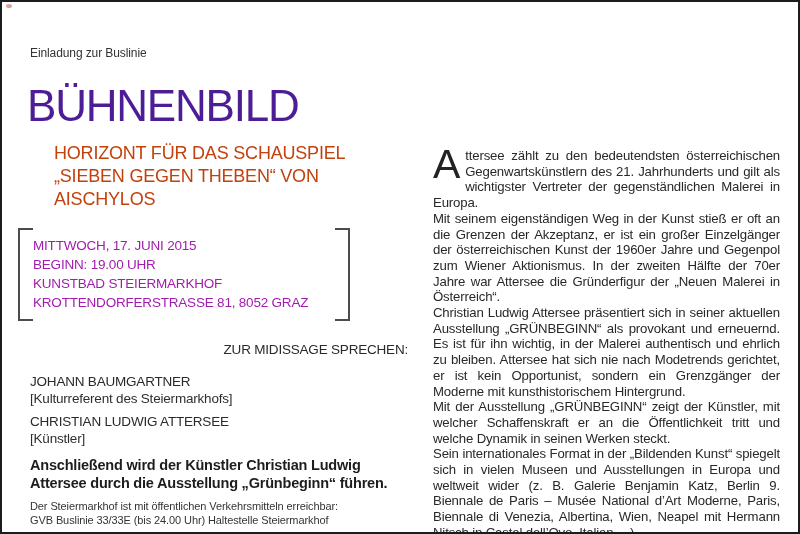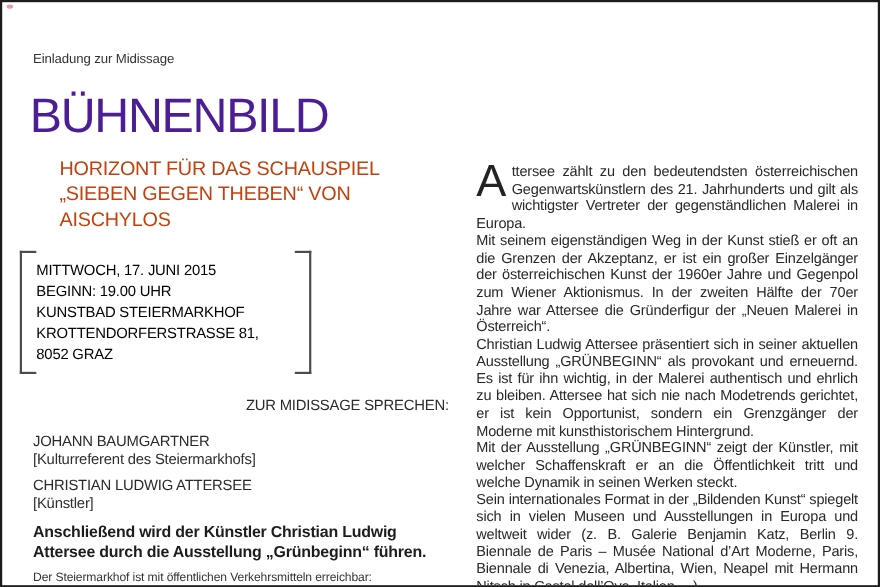--- a/index.html
+++ b/index.html
@@ -26,23 +26,23 @@
   .title{
     margin:24px 0 0 -3px;
     font-size:44px;line-height:44px;font-weight:normal;
     letter-spacing:-1.2px;color:#4c1d95;white-space:nowrap;
   }
   .subtitle{margin-top:14px;font-size:18px;line-height:23px;letter-spacing:-0.2px;color:#c2410c;margin-left:24px;}
   .event-box{
     position:relative;
     box-sizing:border-box;
     margin:17px 0 0 -12px;
-    width:265px;
+    width:332px;
     padding:8px 20px 9px 15px;
-    font-size:13.5px;line-height:19px;letter-spacing:-0.2px;color:#000000;
+    font-size:13.5px;line-height:19px;letter-spacing:-0.2px;color:#a21caf;
   }
   .event-box::before{
     content:"";position:absolute;left:0;top:0;bottom:0;width:13px;
     border:2px solid #4c4c4c;border-right:none;
   }
   .event-box::after{
     content:"";position:absolute;right:0;top:0;bottom:0;width:13px;
     border:2px solid #4c4c4c;border-left:none;
   }
   .speakers-heading{margin-top:21px;font-size:13.5px;line-height:15px;letter-spacing:-0.2px;text-align:right;}
@@ -68,21 +68,21 @@
     color:#232323;
   }
 </style>
 </head>
 <body>
 
 <div class="page">
   <div class="artifact-dot"></div>
 
   <div class="left-col">
-    <div class="kicker">Einladung zur Midissage</div>
+    <div class="kicker">Einladung zur Buslinie</div>
 
     <h1 class="title">BÜHNENBILD</h1>
 
     <div class="subtitle">
       <div>HORIZONT FÜR DAS SCHAUSPIEL</div>
       <div>„SIEBEN GEGEN THEBEN“ VON AISCHYLOS</div>
     </div>
 
     <div class="event-box">
       <div>MITTWOCH, 17. JUNI 2015</div>

